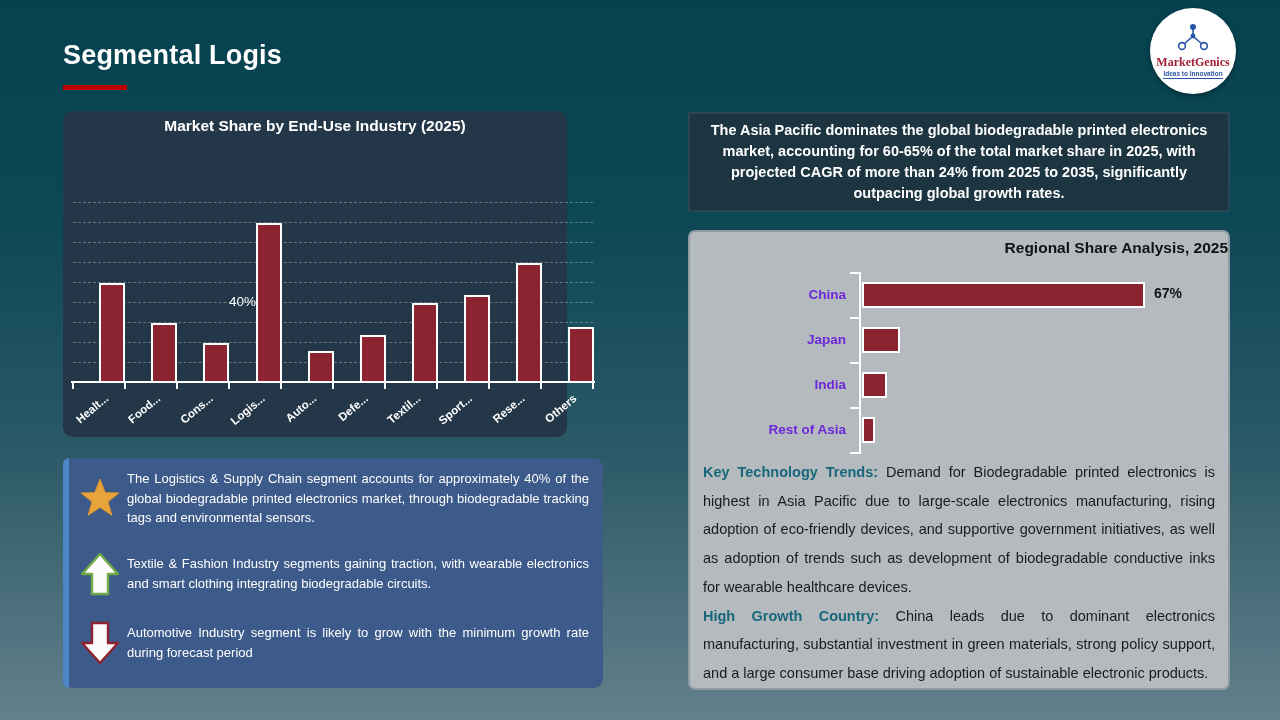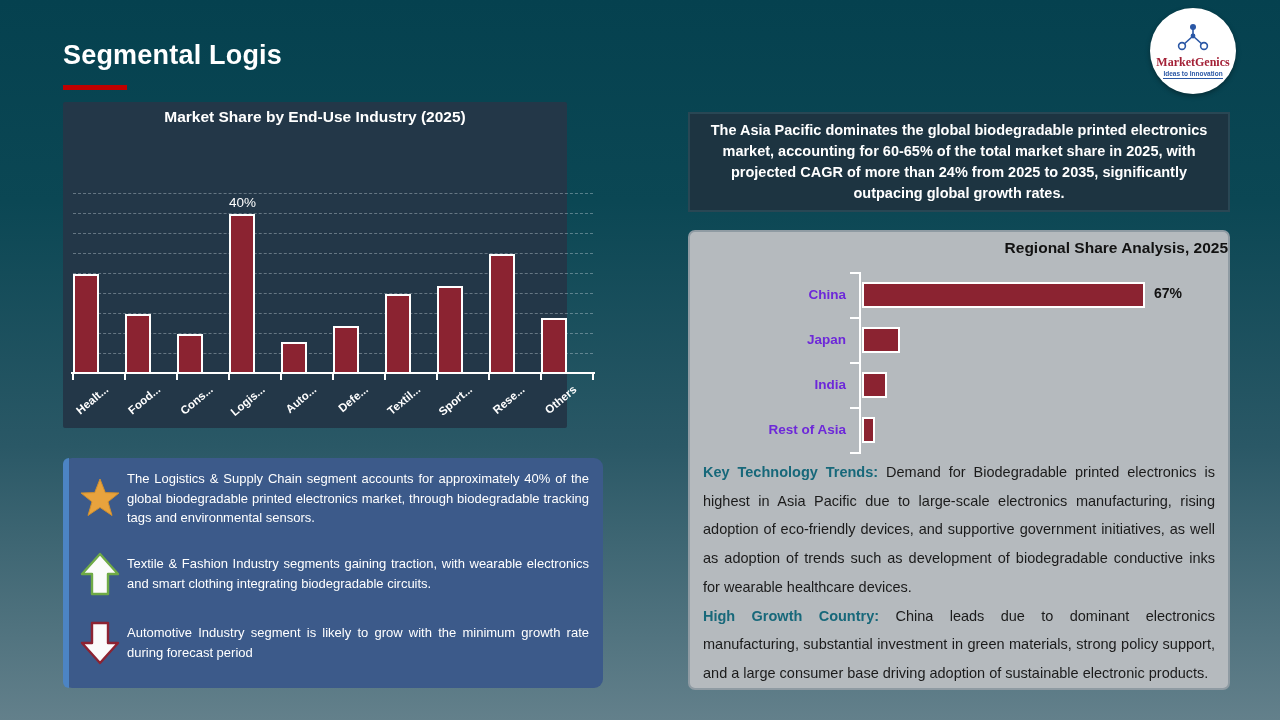--- a/index.html
+++ b/index.html
@@ -10,25 +10,25 @@
   }
   .abs{position:absolute;}
   
   .slide-title{left:63px;top:40px;color:#ffffff;font-size:27px;font-weight:bold;letter-spacing:.2px;}
   .title-underline{left:63px;top:85px;width:64px;height:5px;background:#c00000;}
   .logo{left:1150px;top:8px;width:86px;height:86px;background:#ffffff;border-radius:50%;
         box-shadow:0 2px 5px rgba(0,0,0,.35);display:flex;flex-direction:column;align-items:center;justify-content:center;}
   .logo-name{font-family:"Liberation Serif",serif;font-weight:bold;font-size:12px;color:#a32036;margin-top:2px;}
   .logo-tagline{font-size:6.5px;color:#2a57a5;font-weight:bold;border-bottom:1px solid #2a57a5;padding-bottom:1px;}
   
-  .chart-panel{left:63px;top:102px;width:504px;height:326px;background:#233748;border-radius:2px;}
+  .chart-panel{left:63px;top:111px;width:504px;height:326px;background:#233748;border-radius:10px;}
   .chart-title{position:absolute;top:6px;left:0;right:0;text-align:center;color:#ffffff;font-weight:bold;font-size:15.5px;}
   .vplot{position:absolute;left:10px;bottom:54px;width:520px;height:226px;display:flex;align-items:flex-end;}
   .gridline{position:absolute;left:0;right:0;height:0;border-top:1px dashed rgba(210,220,228,.38);}
-  .slot{flex:0 0 52px;display:flex;flex-direction:column;align-items:flex-start;justify-content:flex-end;position:relative;}
+  .slot{flex:0 0 52px;display:flex;flex-direction:row;align-items:center;justify-content:flex-end;position:relative;}
   .vbar{width:26px;background:#8b2331;border:2px solid #ffffff;box-sizing:border-box;}
   .bar-label{color:#ffffff;font-size:13.5px;margin-bottom:4px;}
   .xaxis-line{position:absolute;left:8px;width:524px;bottom:54px;height:0;border-top:2px solid #ffffff;}
   .xlabels{position:absolute;left:0;bottom:0;width:540px;height:54px;}
   .xtick{position:absolute;top:0;width:2px;height:6px;background:#ffffff;}
   .xlabel{position:absolute;top:9px;white-space:nowrap;color:#ffffff;font-weight:bold;font-size:11.5px;
           transform:rotate(-40deg);transform-origin:100% 0%;}
   
   .insight-box{left:63px;top:458px;width:540px;height:230px;background:#3c5a8a;border-radius:9px;box-sizing:border-box;
                padding:11px 12px 8px 10px;}

